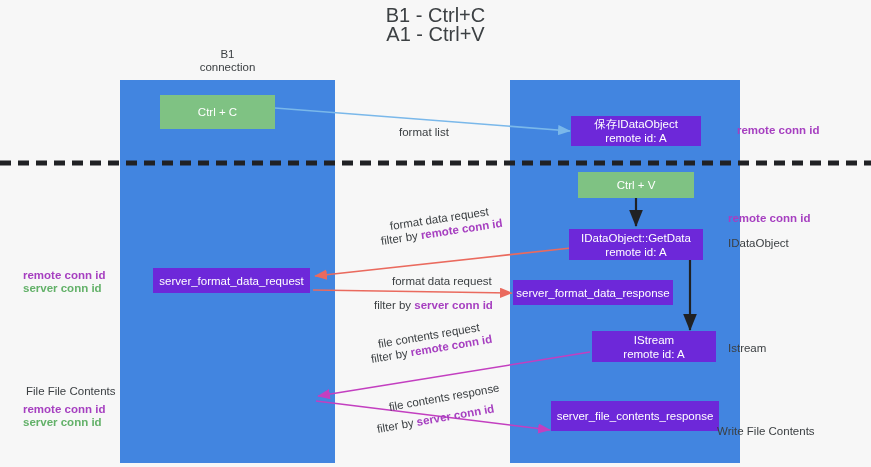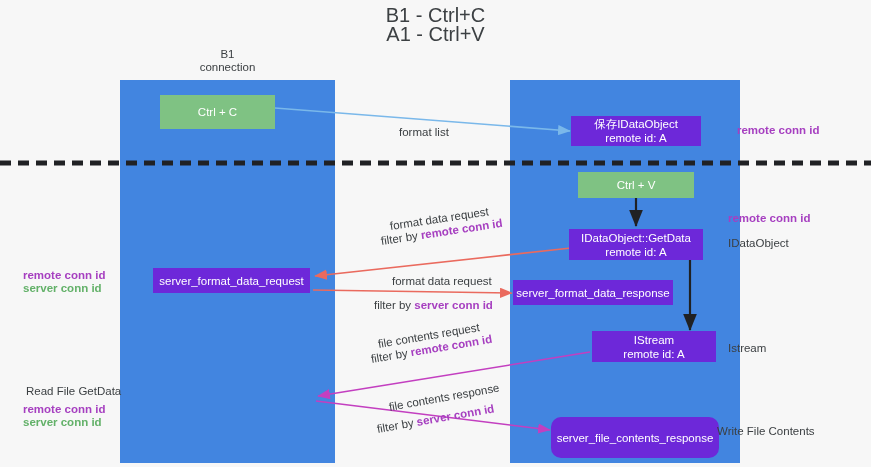--- a/index.html
+++ b/index.html
@@ -114,21 +114,21 @@
 remote id: A</div>
 
   <div class="box orange" style="left:513px;top:280px;width:160px;height:25px;">server_format_data_response</div>
 
   <div class="box orange" style="left:153px;top:268px;width:157px;height:25px;">server_format_data_request</div>
 
   <div class="box orange" style="left:592px;top:331px;width:124px;height:31px;">IStream
 remote id: A</div>
 
 
-  <div class="box orange" style="left:551px;top:417px;width:168px;height:41px;border-radius:10px;">server_file_contents_response</div>
+  <div class="box orange" style="left:551px;top:401px;width:168px;height:30px;">server_file_contents_response</div>
 
   <div class="lbl dark" style="left:399px;top:101px;margin-top:24px;">format list</div>
 
   <div class="lbl dark rot-a" style="left:390px;top:219px;">format data request</div>
   <div class="lbl rot-a" style="left:381px;top:234px;"><span class="lbl dark" style="position:static;">filter by </span><span class="lbl purple" style="position:static;">remote conn id</span></div>
 
   <div class="lbl dark" style="left:392px;top:274px;">format data request</div>
   <div class="lbl" style="left:374px;top:298px;"><span class="lbl dark" style="position:static;">filter by </span><span class="lbl purple" style="position:static;">server conn id</span></div>
 
   <div class="lbl dark rot-b" style="left:378px;top:337px;">file contents request</div>
@@ -139,17 +139,17 @@
 
   <div class="lbl purple" style="left:737px;top:123px;">remote conn id</div>
   <div class="lbl purple" style="left:728px;top:211px;">remote conn id</div>
   <div class="lbl dark" style="left:728px;top:236px;">IDataObject</div>
   <div class="lbl dark" style="left:728px;top:341px;">Istream</div>
   <div class="lbl dark" style="left:717px;top:424px;">Write File Contents</div>
 
   <div class="lbl purple" style="left:23px;top:268px;">remote conn id</div>
   <div class="lbl green" style="left:23px;top:281px;">server conn id</div>
 
-  <div class="lbl dark" style="left:26px;top:384px;">Read File GetData</div>
+  <div class="lbl dark" style="left:26px;top:384px;">File File Contents</div>
   <div class="lbl purple" style="left:23px;top:402px;">remote conn id</div>
   <div class="lbl green" style="left:23px;top:415px;">server conn id</div>
 
 </div>
 
 </body></html>

